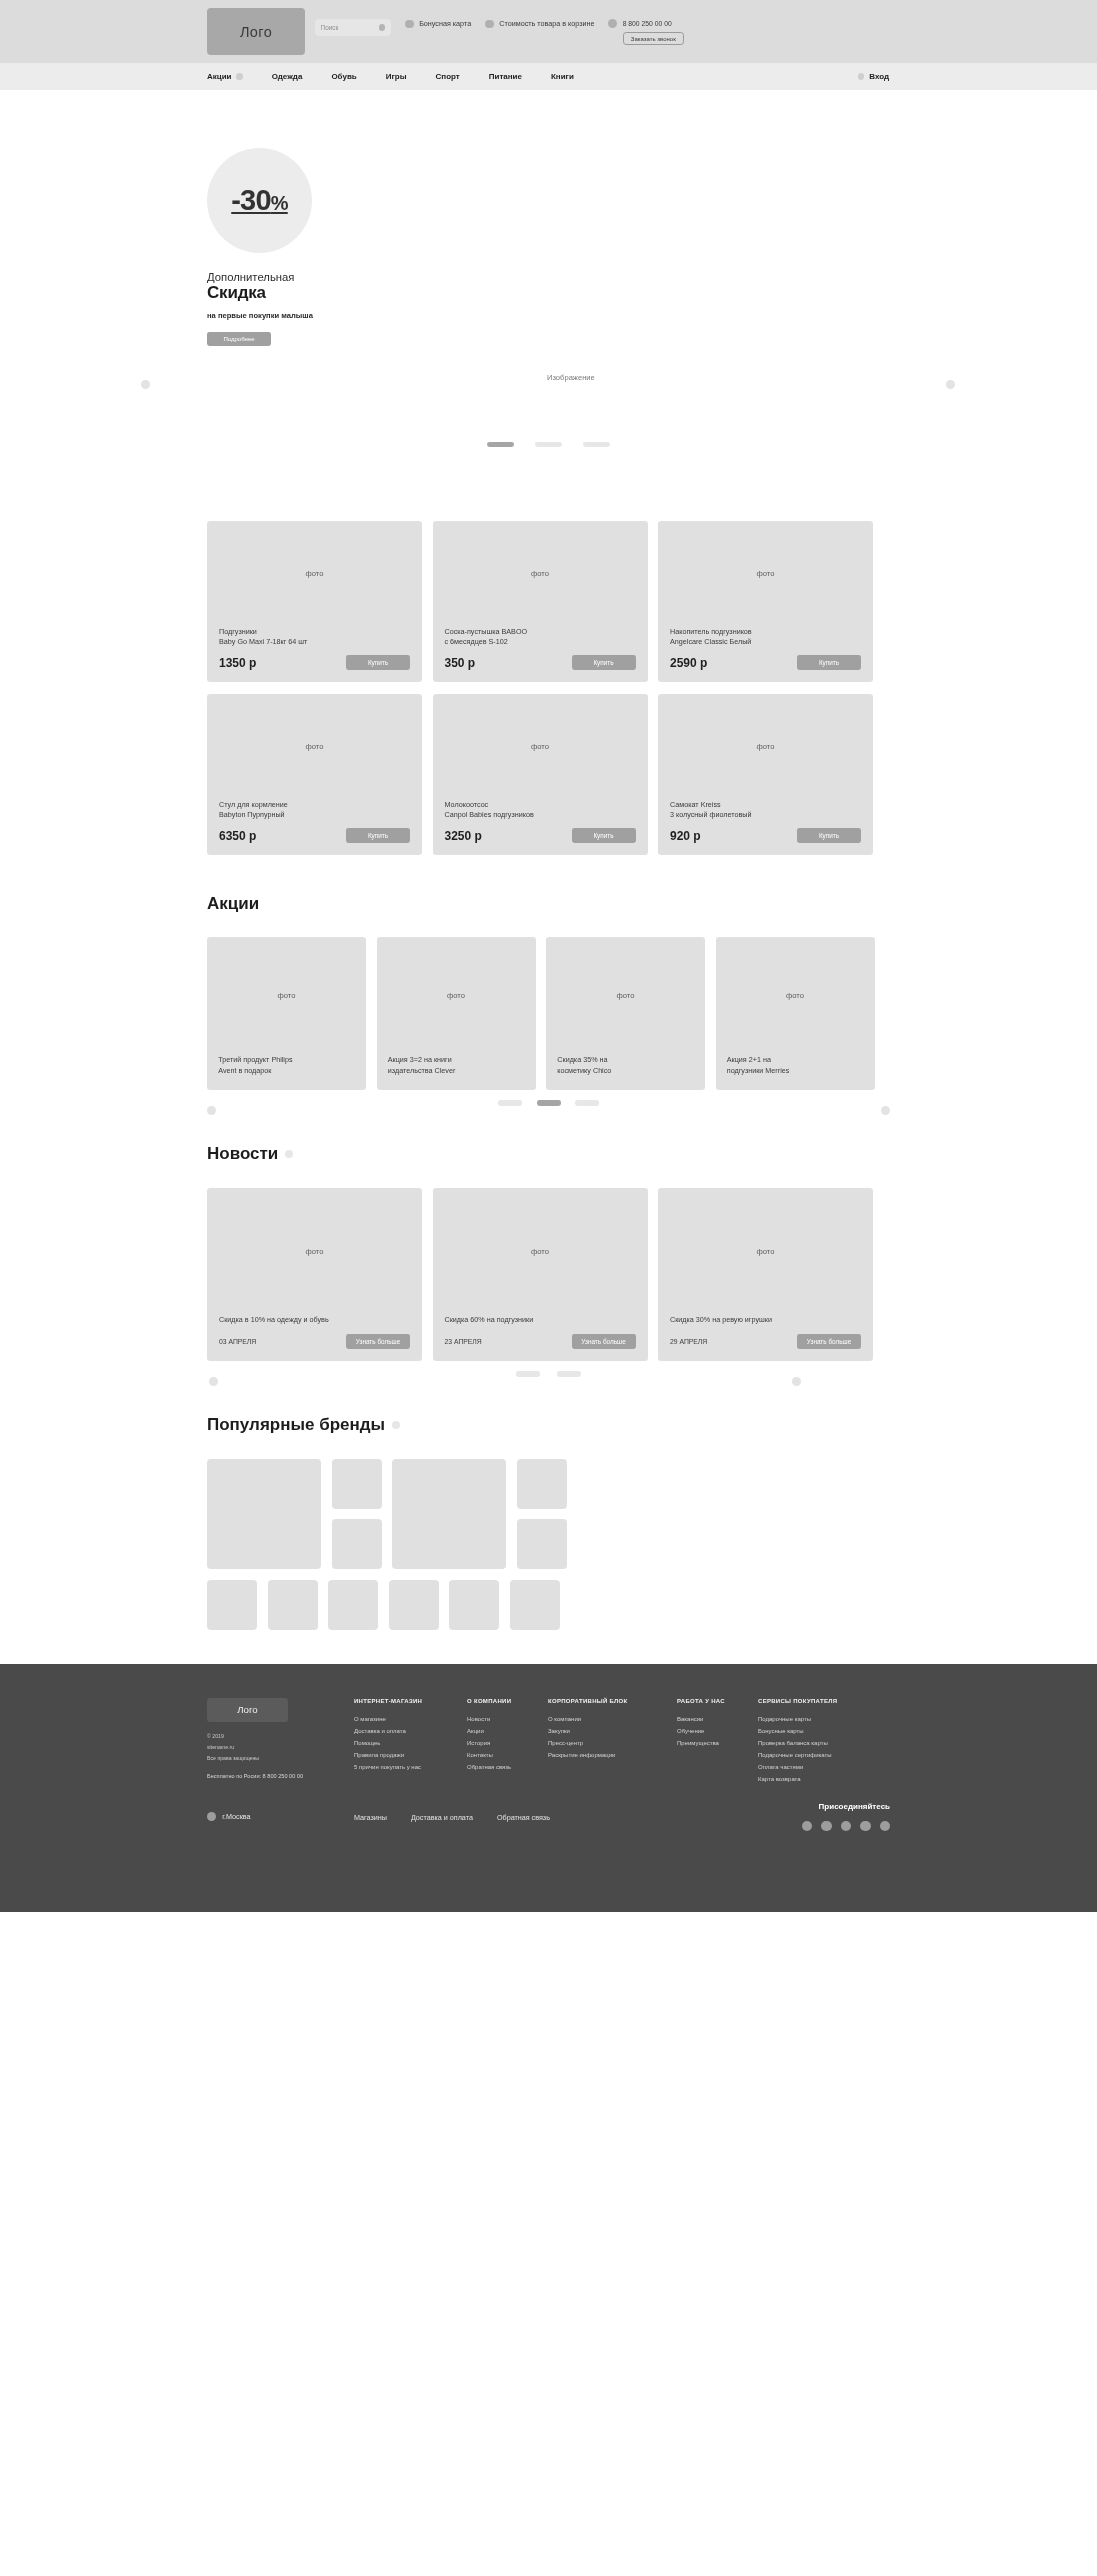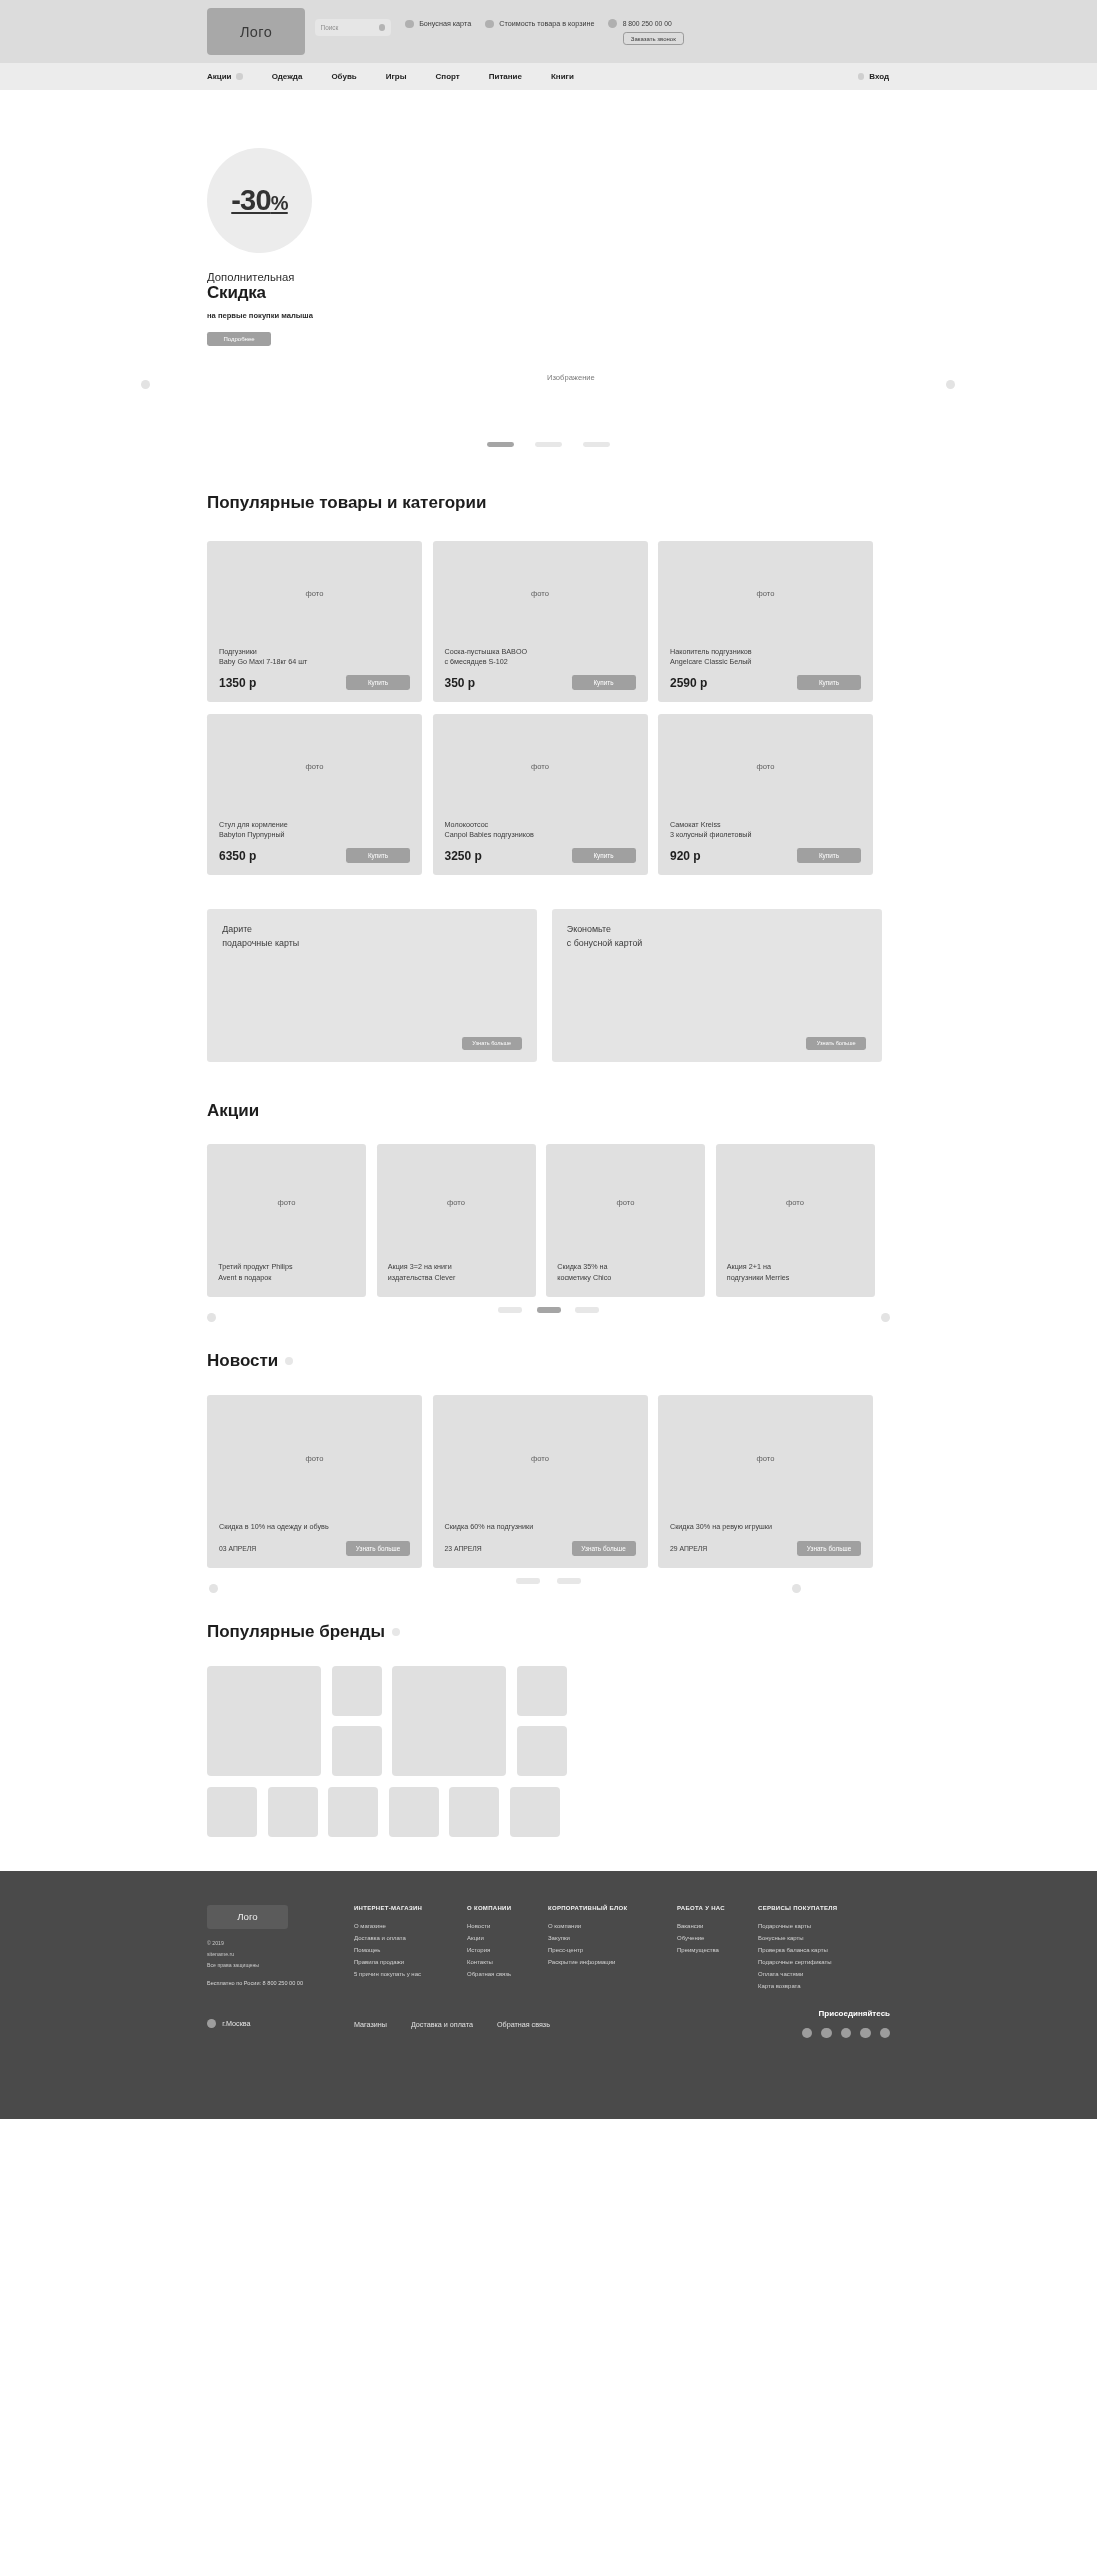--- a/index.html
+++ b/index.html
@@ -290,23 +290,20 @@
     <div class="arrow-dot arrow-l"></div>
     <div class="arrow-dot arrow-r"></div>
     <div class="dots" style="position:absolute;left:0;right:0;top:336px;">
       <div class="dash active"></div>
       <div class="dash"></div>
       <div class="dash"></div>
     </div>
   </div>
 
   <div class="section" style="padding-top:17.7px;">
-    <div class="sec-title">
-      <span>Популярные товары и категории</span>
-    </div>
 
     <div class="pgrid" style="margin-top:28px;">
       <div class="pcard">
         <div class="photo-lbl">фото</div>
         <div class="pname">Подгузники</div>
         <div class="pname">Baby Go Maxi 7-18кг 64 шт</div>
         <div class="prow">
           <div class="price">1350 р</div>
           <button class="buy-btn">Купить</button>
         </div>
@@ -355,34 +352,20 @@
         <div class="pname">Самокат Kreiss</div>
         <div class="pname">3 колусный фиолетовый</div>
         <div class="prow">
           <div class="price">920 р</div>
           <button class="buy-btn">Купить</button>
         </div>
       </div>
     </div>
   </div>
 
-  <div class="section" style="padding-top:34px;">
-    <div class="bgrid">
-      <div class="bcard">
-        <div class="btitle">Дарите</div>
-        <div class="btitle">подарочные карты</div>
-        <button class="more-btn">Узнать больше</button>
-      </div>
-      <div class="bcard">
-        <div class="btitle">Экономьте</div>
-        <div class="btitle">с бонусной картой</div>
-        <button class="more-btn">Узнать больше</button>
-      </div>
-    </div>
-  </div>
 
   <div class="section" style="padding-top:39px;">
     <div class="sec-title">
       <span>Акции</span>
     </div>
 
     <div class="agrid" style="margin-top:23px;">
       <div class="acard">
         <div class="photo-lbl">фото</div>
         <div class="aname">

